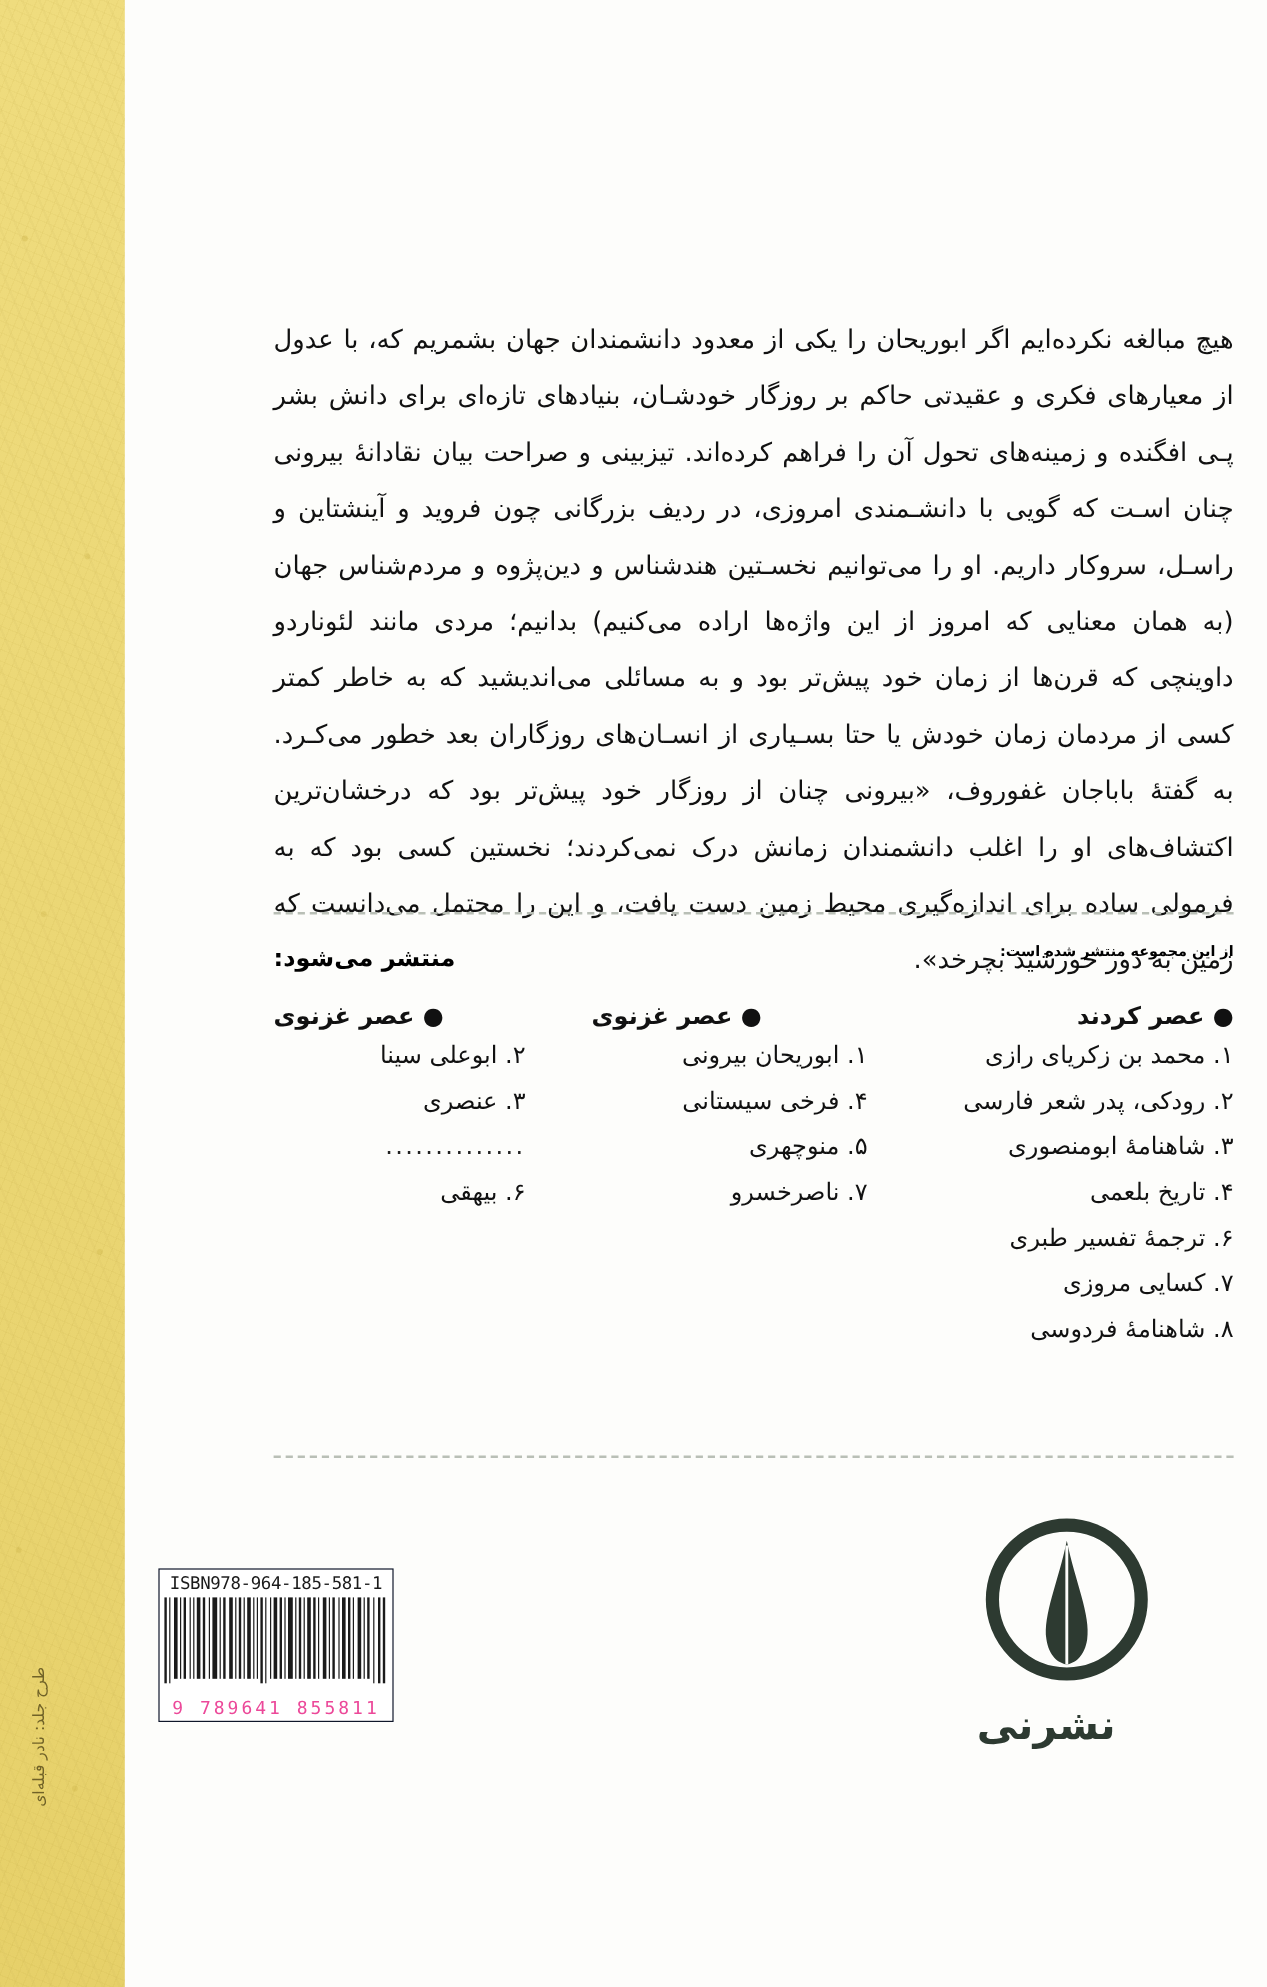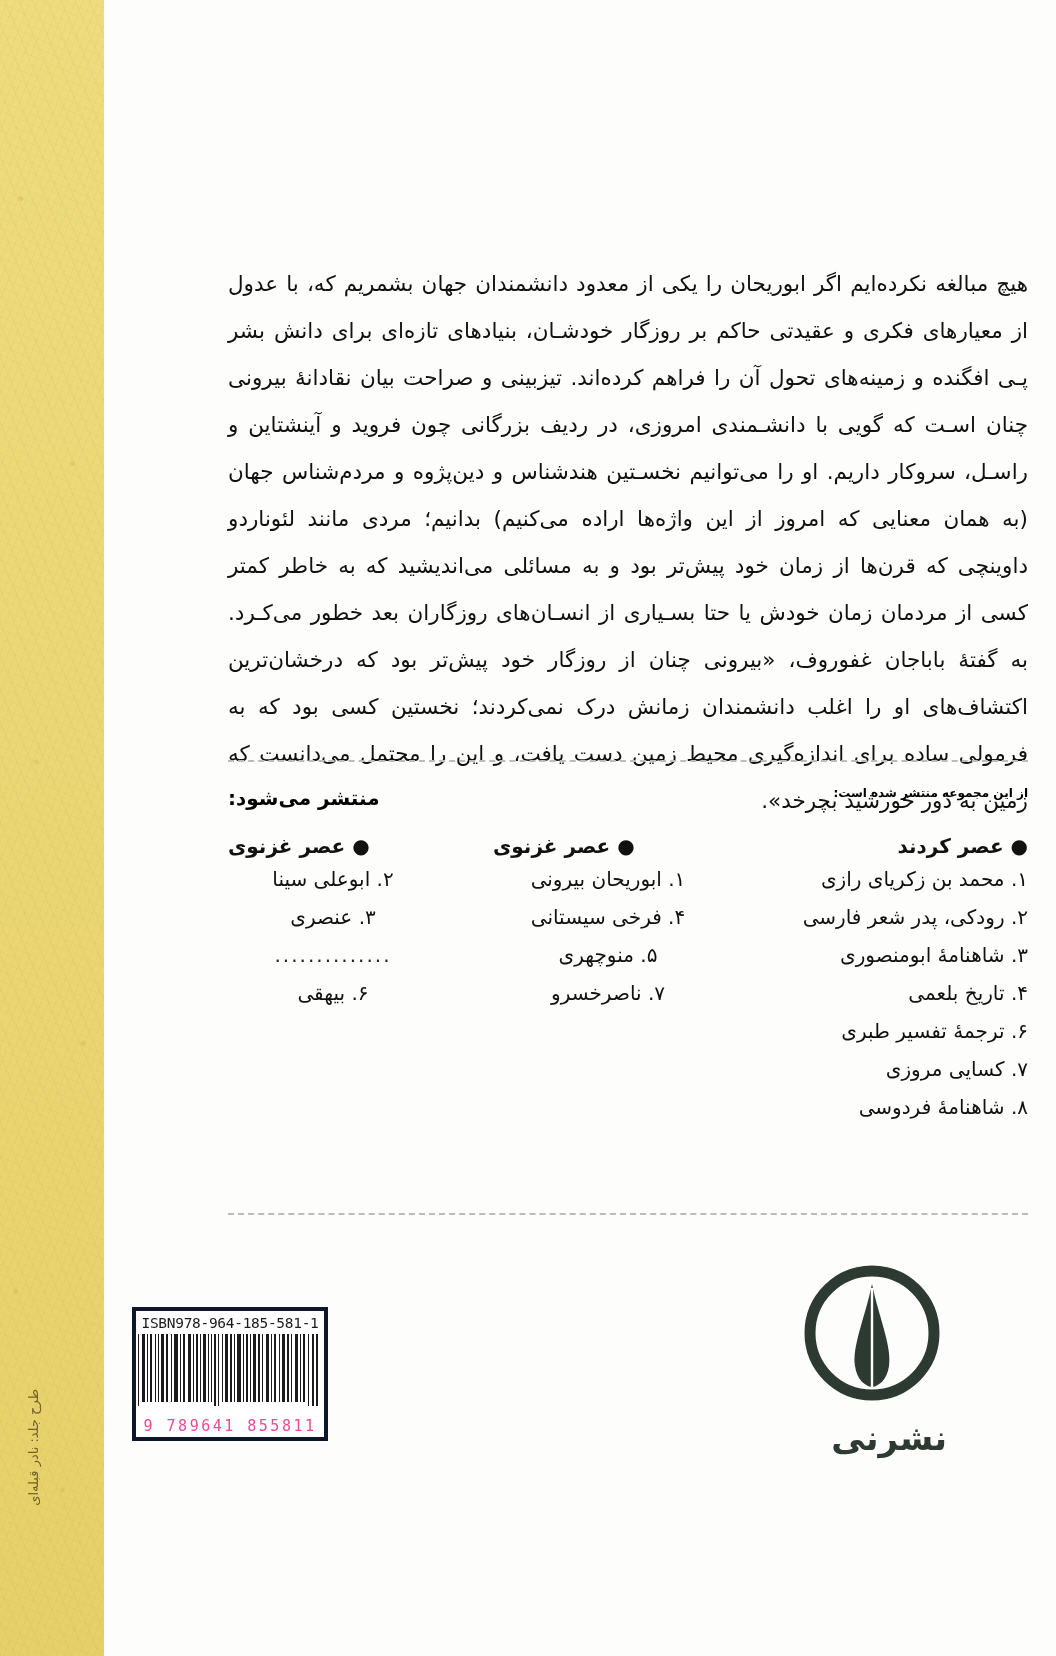--- a/index.html
+++ b/index.html
@@ -101,21 +101,21 @@
   }
   .col-mid .era, .col-left .era { text-align: left; }
 
   .entry {
     font-size: 20px;
     color: #111;
     line-height: 38px;
     text-align: right;
     white-space: nowrap;
   }
-  .col-mid .entry, .col-left .entry { text-align: center; }
+  .col-mid .entry, .col-left .entry { text-align: right; }
   .dots-entry { letter-spacing: 2px; color: #222; }
 
   
   .heads {
     position: absolute;
     right: 28px;
     top: 786px;
     width: 800px;
     direction: rtl;
     display: flex;
@@ -134,21 +134,21 @@
     justify-content: space-between;
   }
 
   
   .barcode-box {
     position: absolute;
     left: 28px;
     top: 1307px;
     width: 196px;
     background: #fff;
-    border: 4px solid #0f172a;
+    border: 1px solid #0f172a;
     padding: 4px 4px 2px 4px;
     box-sizing: border-box;
   }
   .isbn-text {
     font-family: "DejaVu Sans Mono", "Liberation Mono", monospace;
     font-size: 14.5px;
     letter-spacing: -0.3px;
     color: #1b1b1b;
     text-align: center;
     direction: ltr;
@@ -165,24 +165,24 @@
     letter-spacing: 2.5px;
     color: #ec4899;
     text-align: center;
     direction: ltr;
     margin-top: 11px;
   }
 
   
   .publisher {
     position: absolute;
-    left: 653px;
+    left: 710px;
     top: 1258px;
     width: 190px;
-    text-align: right;
+    text-align: left;
   }
   .pub-name {
     margin-top: 6px;
     font-size: 34px;
     font-weight: bold;
     color: #2d3a31;
     letter-spacing: -1px;
     direction: rtl;
   }
 </style>

